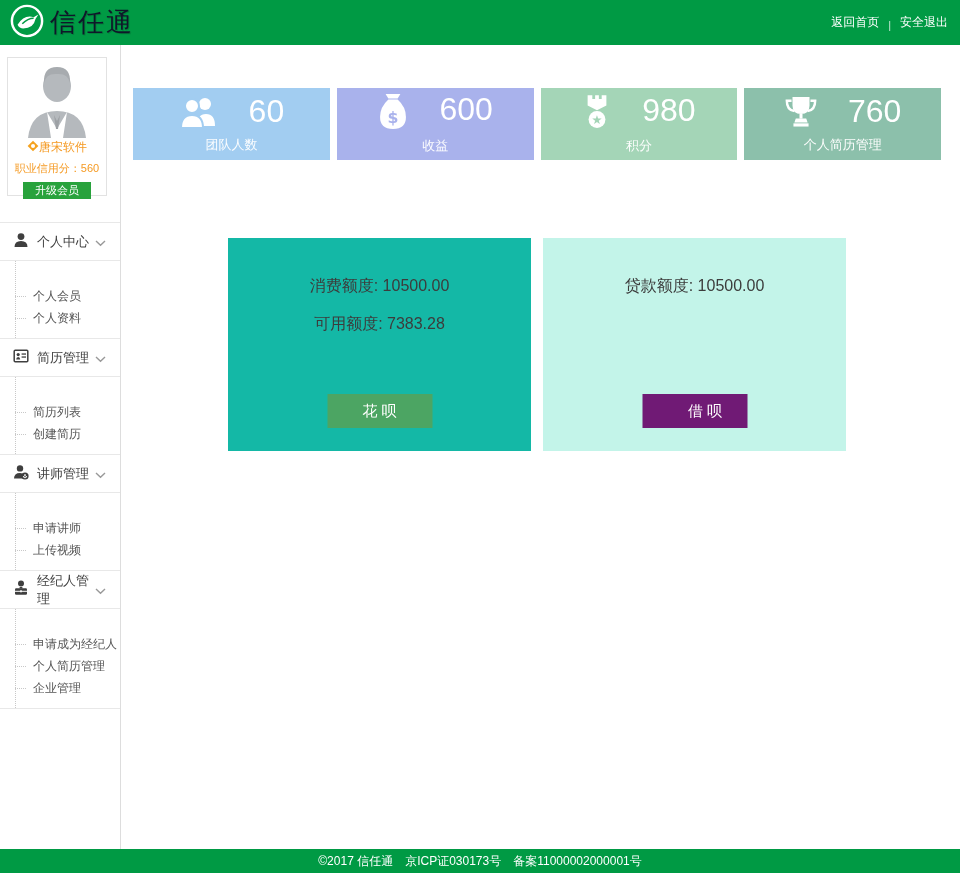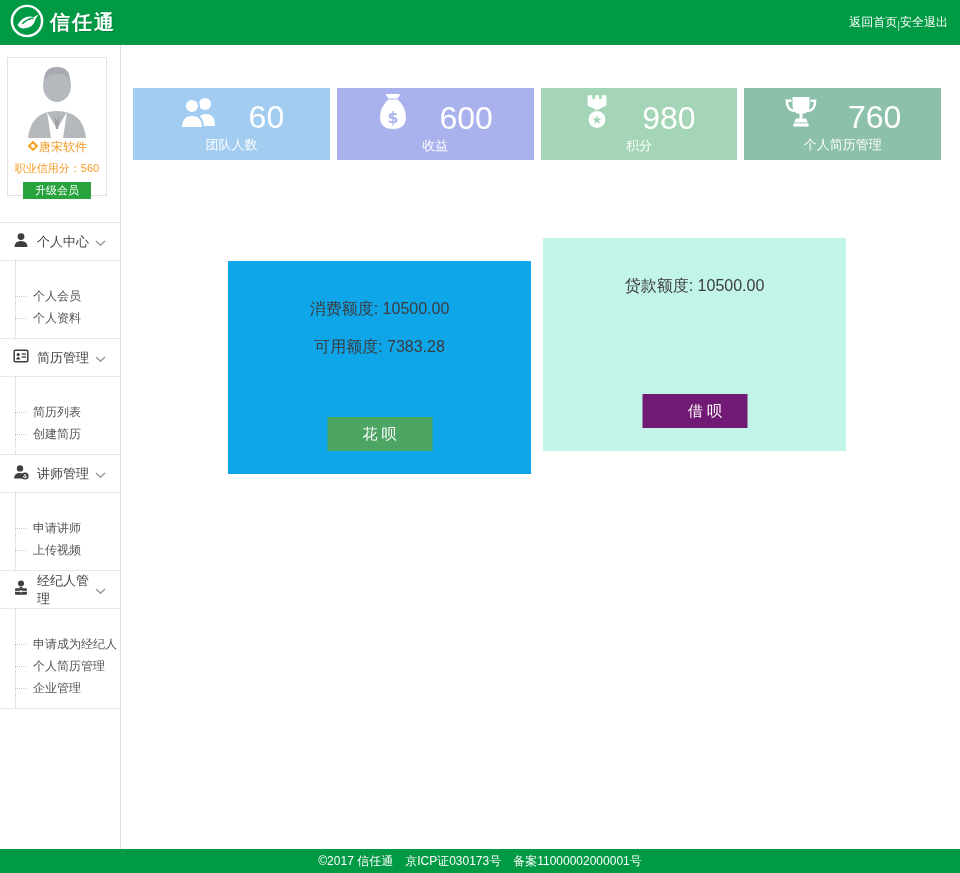--- a/index.html
+++ b/index.html
@@ -11,25 +11,25 @@
     overflow:hidden;
   }
 
   
   .header {
     position:absolute; top:0; left:0; width:960px; height:45px;
     display:flex; align-items:center; padding:0 12px 0 10px;
   }
   .logo { display:flex; align-items:center; gap:6px; cursor:pointer; }
   .logo-text {
-    font-size:20px; font-weight:bold; color:#ffffff; letter-spacing:2px;
+    font-size:26px; font-weight:normal; color:#0f172a; letter-spacing:2px;
     text-shadow:1px 1px 0 rgba(0,0,0,0.15);
   }
   .header-links {
-    margin-left:auto; display:flex; align-items:flex-end; 
+    margin-left:auto; display:flex; align-items:flex-end; gap:9px;
     color:#ffffff; font-size:12px;
   }
   .header-link { cursor:pointer; }
   .header-sep { color:rgba(255,255,255,0.75); font-size:11px; }
 
   
   .sidebar {
     position:absolute; top:45px; left:0; width:121px; height:804px;
     background:#ffffff; border-right:1px solid #dddddd;
   }
@@ -73,21 +73,21 @@
 
   
   .stats-row {
     position:absolute; left:133px; top:88px; width:808px;
     display:flex; gap:7px;
   }
   .stat-card {
     flex:1; height:72px; color:#ffffff;
     display:flex; flex-direction:column; align-items:center; justify-content:center;
   }
-  .stat-top { display:flex; align-items:flex-end; gap:30px; }
+  .stat-top { display:flex; align-items:flex-start; gap:30px; }
   .stat-value { font-size:32px; line-height:32px; font-weight:normal; }
   .stat-label { font-size:13px; margin-top:3px; color:rgba(255,255,255,0.96); }
 
   
   .panels-row { position:absolute; left:228px; top:238px; display:flex; gap:12px; }
   .panel { width:303px; height:213px; position:relative; text-align:center; }
   .panel-line { font-size:16px; color:#3c3c3c; }
   .panel-line.l1 { padding-top:38px; }
   .panel-line.l2 { padding-top:17px; }
   .panel-btn {
@@ -297,21 +297,21 @@
         </svg>
       </span>
       <span class="stat-value">760</span>
     </div>
     <div class="stat-label">个人简历管理</div>
   </div>
 </div>
 
 <div class="panels-row">
 
-  <div class="panel" style="background: #0ea5e9; margin-top: 23px; --bg: #f1d3e3;">
+  <div class="panel" style="background: #14b8a6; --bg: #f1d3e3;">
     <div class="panel-line l1">消费额度: 10500.00</div>
     <div class="panel-line l2">可用额度: 7383.28</div>
     <button class="panel-btn" style="background: rgb(76, 165, 99); --bg: #4ca563;">花 呗</button>
   </div>
 
   <div class="panel" style="background: rgb(195, 244, 233); --bg: #c3f4e9;">
     <div class="panel-line l1">贷款额度: 10500.00</div>
     <button class="panel-btn" style="background: #701a75; padding-left: 21px; --bg: #3f90ee;">借 呗</button>
   </div>
 </div>

